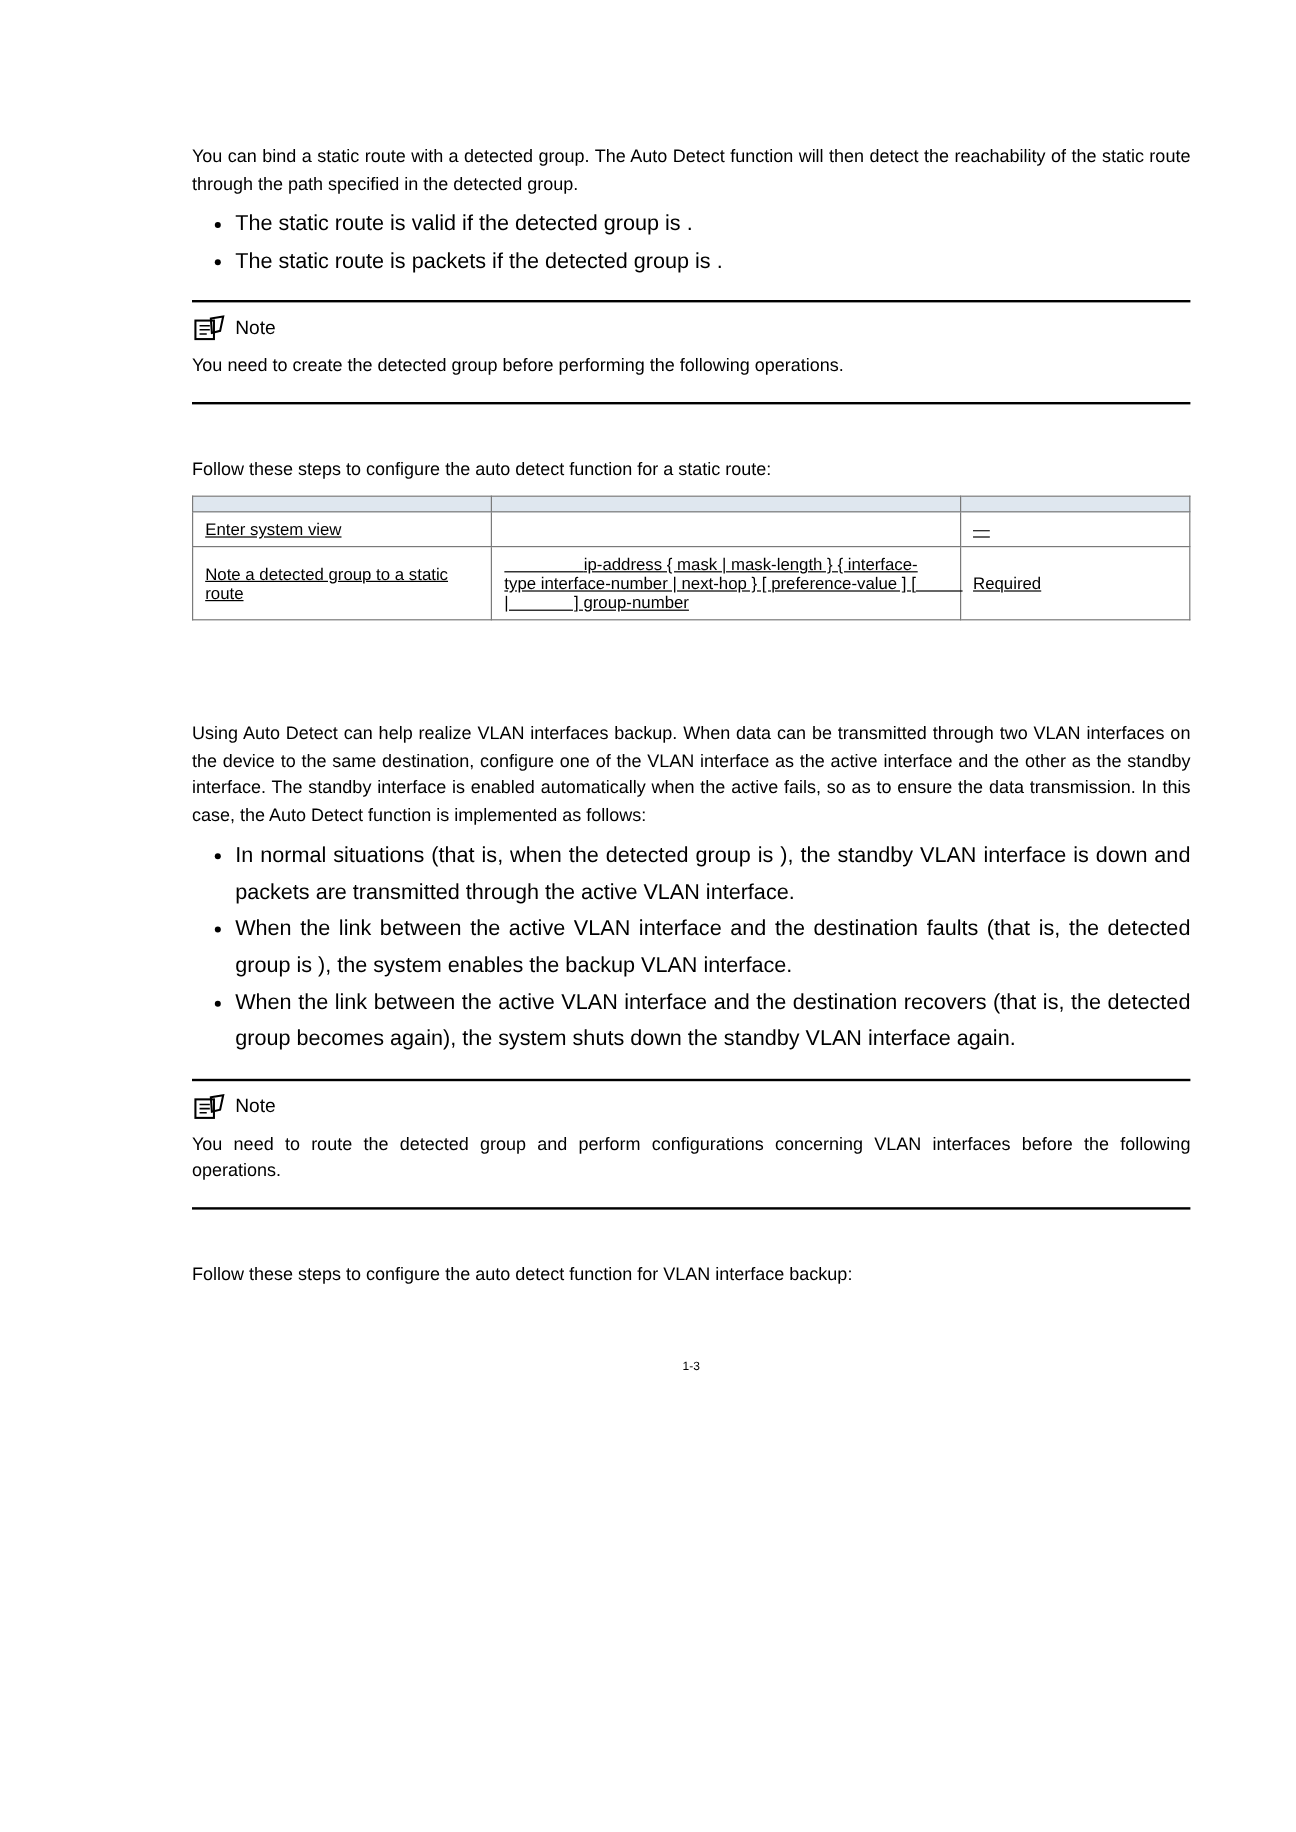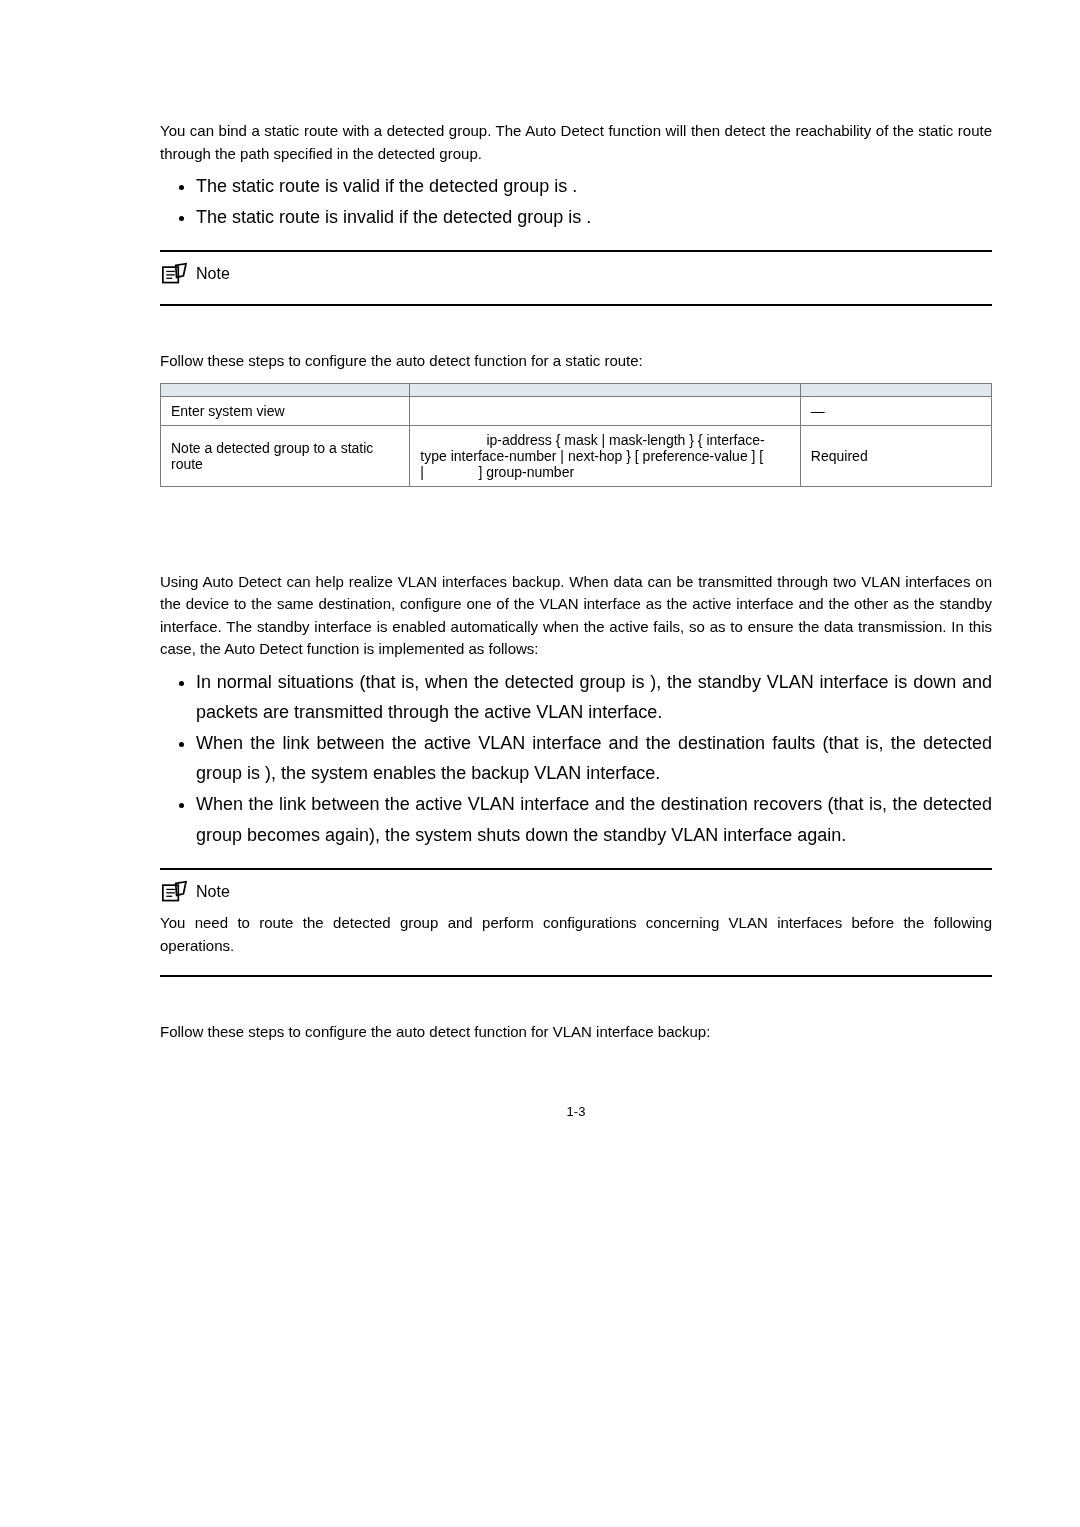--- a/index.html
+++ b/index.html
@@ -45,66 +45,68 @@
     height: 24px;
   }
   .note-label {
     font-size: 16px;
     font-weight: normal;
   }
   table {
     border-collapse: collapse;
     width: 100%;
     margin-top: 10px;
+    text-decoration: underline;
   }
   th, td {
     border: 1px solid #7a7a7a;
     padding: 6px 10px;
     font-size: 14px;
     vertical-align: middle;
     text-align: left;
   }
   thead tr {
     background: #dfe7ef;
   }
   .gap {
     height: 34px;
   }
   .big-gap {
     height: 50px;
   }
   .page-num {
     text-align: center;
-    font-size: 13px;
+    font-size: 10px;
     margin-top: 60px;
   }
 </style>
 </head>
 <body>
 
 <div class="page">
 
   <p>You can bind a static route with a detected group. The Auto Detect function will then detect the reachability of the static route through the path specified in the detected group.</p>
   <ul>
     <li>The static route is valid if the detected group is              .</li>
-    <li>The static route is invalid if the detected group is                 .</li>
+    <li>The static route is packets if the detected group is                 .</li>
   </ul>
 
   <hr class="section-rule">
 
   <div class="note-row">
     <svg class="note-icon" viewBox="0 0 32 28">
       <rect x="3" y="6" width="18" height="18" fill="none" stroke="#000" stroke-width="2"></rect>
       <line x1="7" y1="11" x2="17" y2="11" stroke="#000" stroke-width="1.5"></line>
       <line x1="7" y1="15" x2="17" y2="15" stroke="#000" stroke-width="1.5"></line>
       <line x1="7" y1="19" x2="14" y2="19" stroke="#000" stroke-width="1.5"></line>
       <path d="M18 4 L30 2 L27 16 L19 18 Z" fill="none" stroke="#000" stroke-width="2"></path>
     </svg>
     <span class="note-label">Note</span>
   </div>
+  <p>You need to create the detected group before performing the following operations.</p>
 
   <hr class="section-rule">
 
   <div class="gap"></div>
   <p>Follow these steps to configure the auto detect function for a static route:</p>
 
   <table>
     <thead>
       <tr>
         <th style="width:30%"></th>

